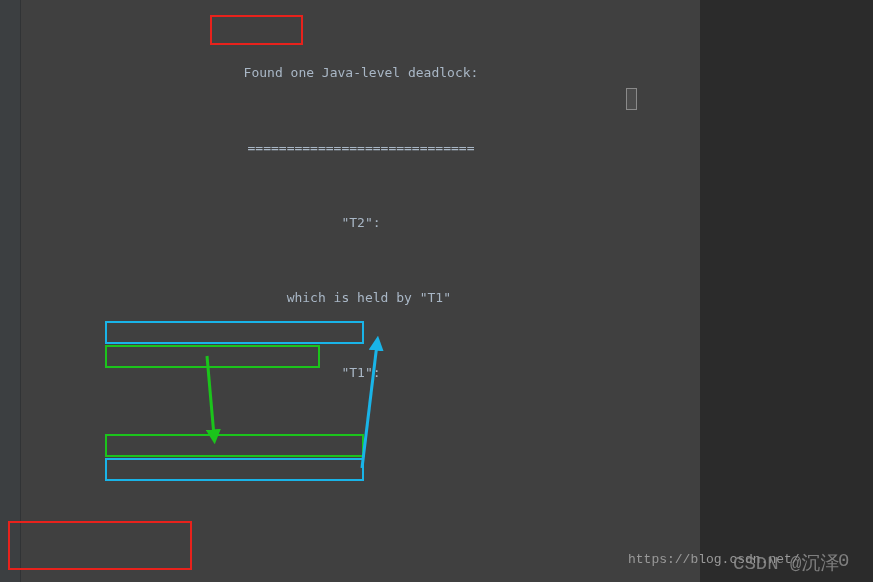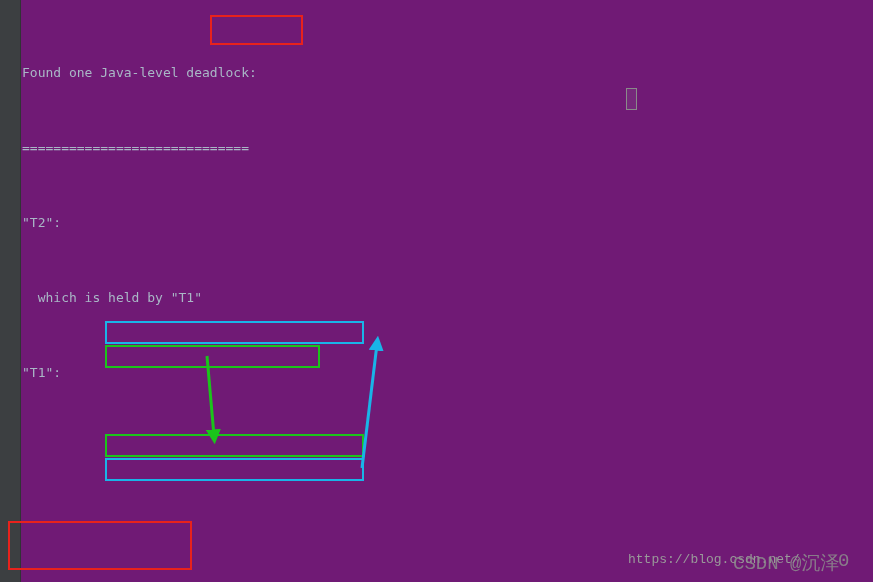--- a/index.html
+++ b/index.html
@@ -1,21 +1,21 @@
 <!DOCTYPE html>
 <html><head>
 <meta charset="utf-8">
 <style>
   html,body{margin:0;padding:0;}
   body{
     width:873px;height:582px;overflow:hidden;
     background:#2b2b2b;
     font-family:"DejaVu Sans Mono","Liberation Mono",monospace;
   }
-  #root{position:relative;width:873px;height:582px;background:#701a75;}
+  #root{position:relative;width:700px;height:582px;background:#404040;text-align:center;}
 
   
   .gutter{
     position:absolute;left:0;top:0;width:20px;height:582px;
     background:#3c3f41;
   }
   .gutter-edge{
     position:absolute;left:20px;top:0;width:1px;height:582px;
     background:#313335;
   }

